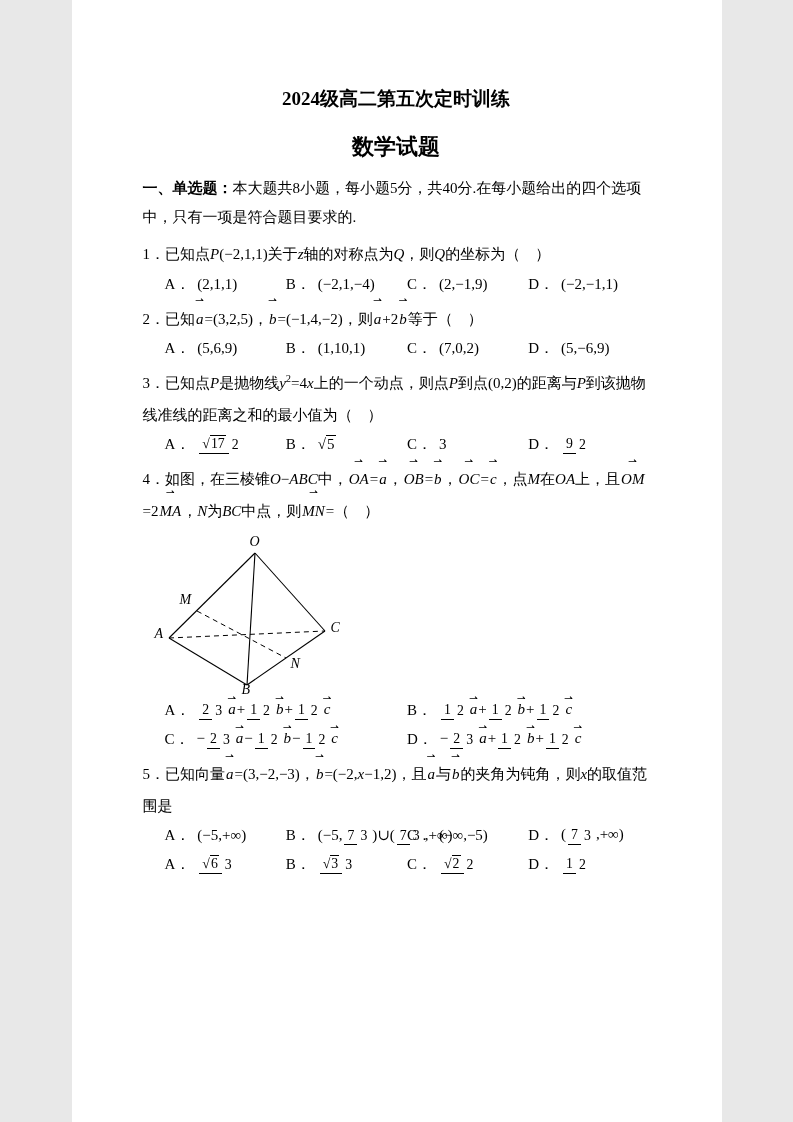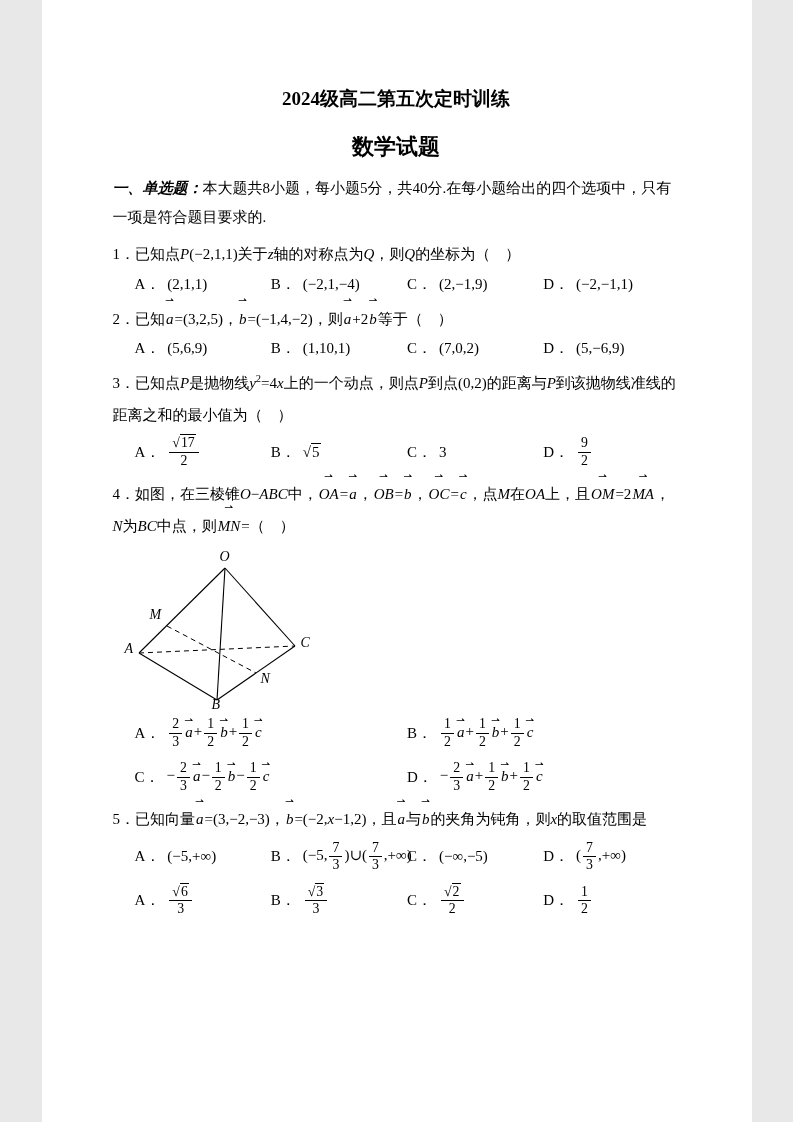--- a/index.html
+++ b/index.html
@@ -1,34 +1,34 @@
 <!DOCTYPE html>
 <html><head>
 <meta charset="utf-8">
 <style>
   html,body{margin:0;padding:0;background:#e8e8e8;}
   .page{
-    width:710px;height:1122px;margin:0 auto;background:#ffffff;
+    width:650px;height:1122px;margin:0 auto;background:#ffffff;
     box-sizing:border-box;padding:86px 72px 20px 71px;
     font-family:"Liberation Serif","DejaVu Serif",serif;
     color:#000;font-size:15px;overflow:hidden;
   }
   .title{text-align:center;font-weight:700;font-size:19px;margin:0 0 20px 0;}
   .subject{text-align:center;font-weight:700;font-size:22px;margin:0 0 12px 0;}
   .time{text-align:center;font-size:14px;margin:0 0 8px 0;}
   .intro{line-height:1.9;margin:0 0 4px 0;}
-  .intro .lead{font-weight:700;font-style:italic;}
+  .intro .lead{font-weight:700;}
   .q{margin:0;}
   .stem{line-height:2.1;margin:8px 0 2px 0;}
   .opts{display:flex;align-items:center;padding-left:22px;margin:4px 0 10px 0;}
   .opts .opt{width:25%;display:flex;align-items:center;white-space:nowrap;}
   .opts.two .opt{width:50%;}
   .opt .lab{margin-right:7px;}
   
-  .frac{display:inline-flex;flex-direction:column;align-items:center;vertical-align:middle;line-height:1.2;margin:0 2px;font-size:0.92em;text-align:center;}
+  .frac{display:inline-flex;flex-direction:row;align-items:center;vertical-align:middle;line-height:1.2;margin:0 2px;font-size:0.92em;text-align:center;}
   .frac .nu{border-bottom:1px solid #000;padding:0 3px;}
   .frac .de{padding:0 3px;}
   .sq{white-space:nowrap;}
   .sq .bar{border-top:1px solid #000;padding:0 1px;}
   .vec{display:inline-block;position:relative;padding:0 1px;font-style:italic;}
   .vec .arr{position:absolute;left:50%;transform:translateX(-50%);top:-0.8em;font-size:0.7em;font-style:normal;font-family:"DejaVu Sans",sans-serif;line-height:1;}
   sup{font-size:0.7em;}
   
   .figure{position:relative;width:220px;height:160px;margin:8px 0 6px 12px;}
   .figure svg{position:absolute;left:0;top:8px;}

